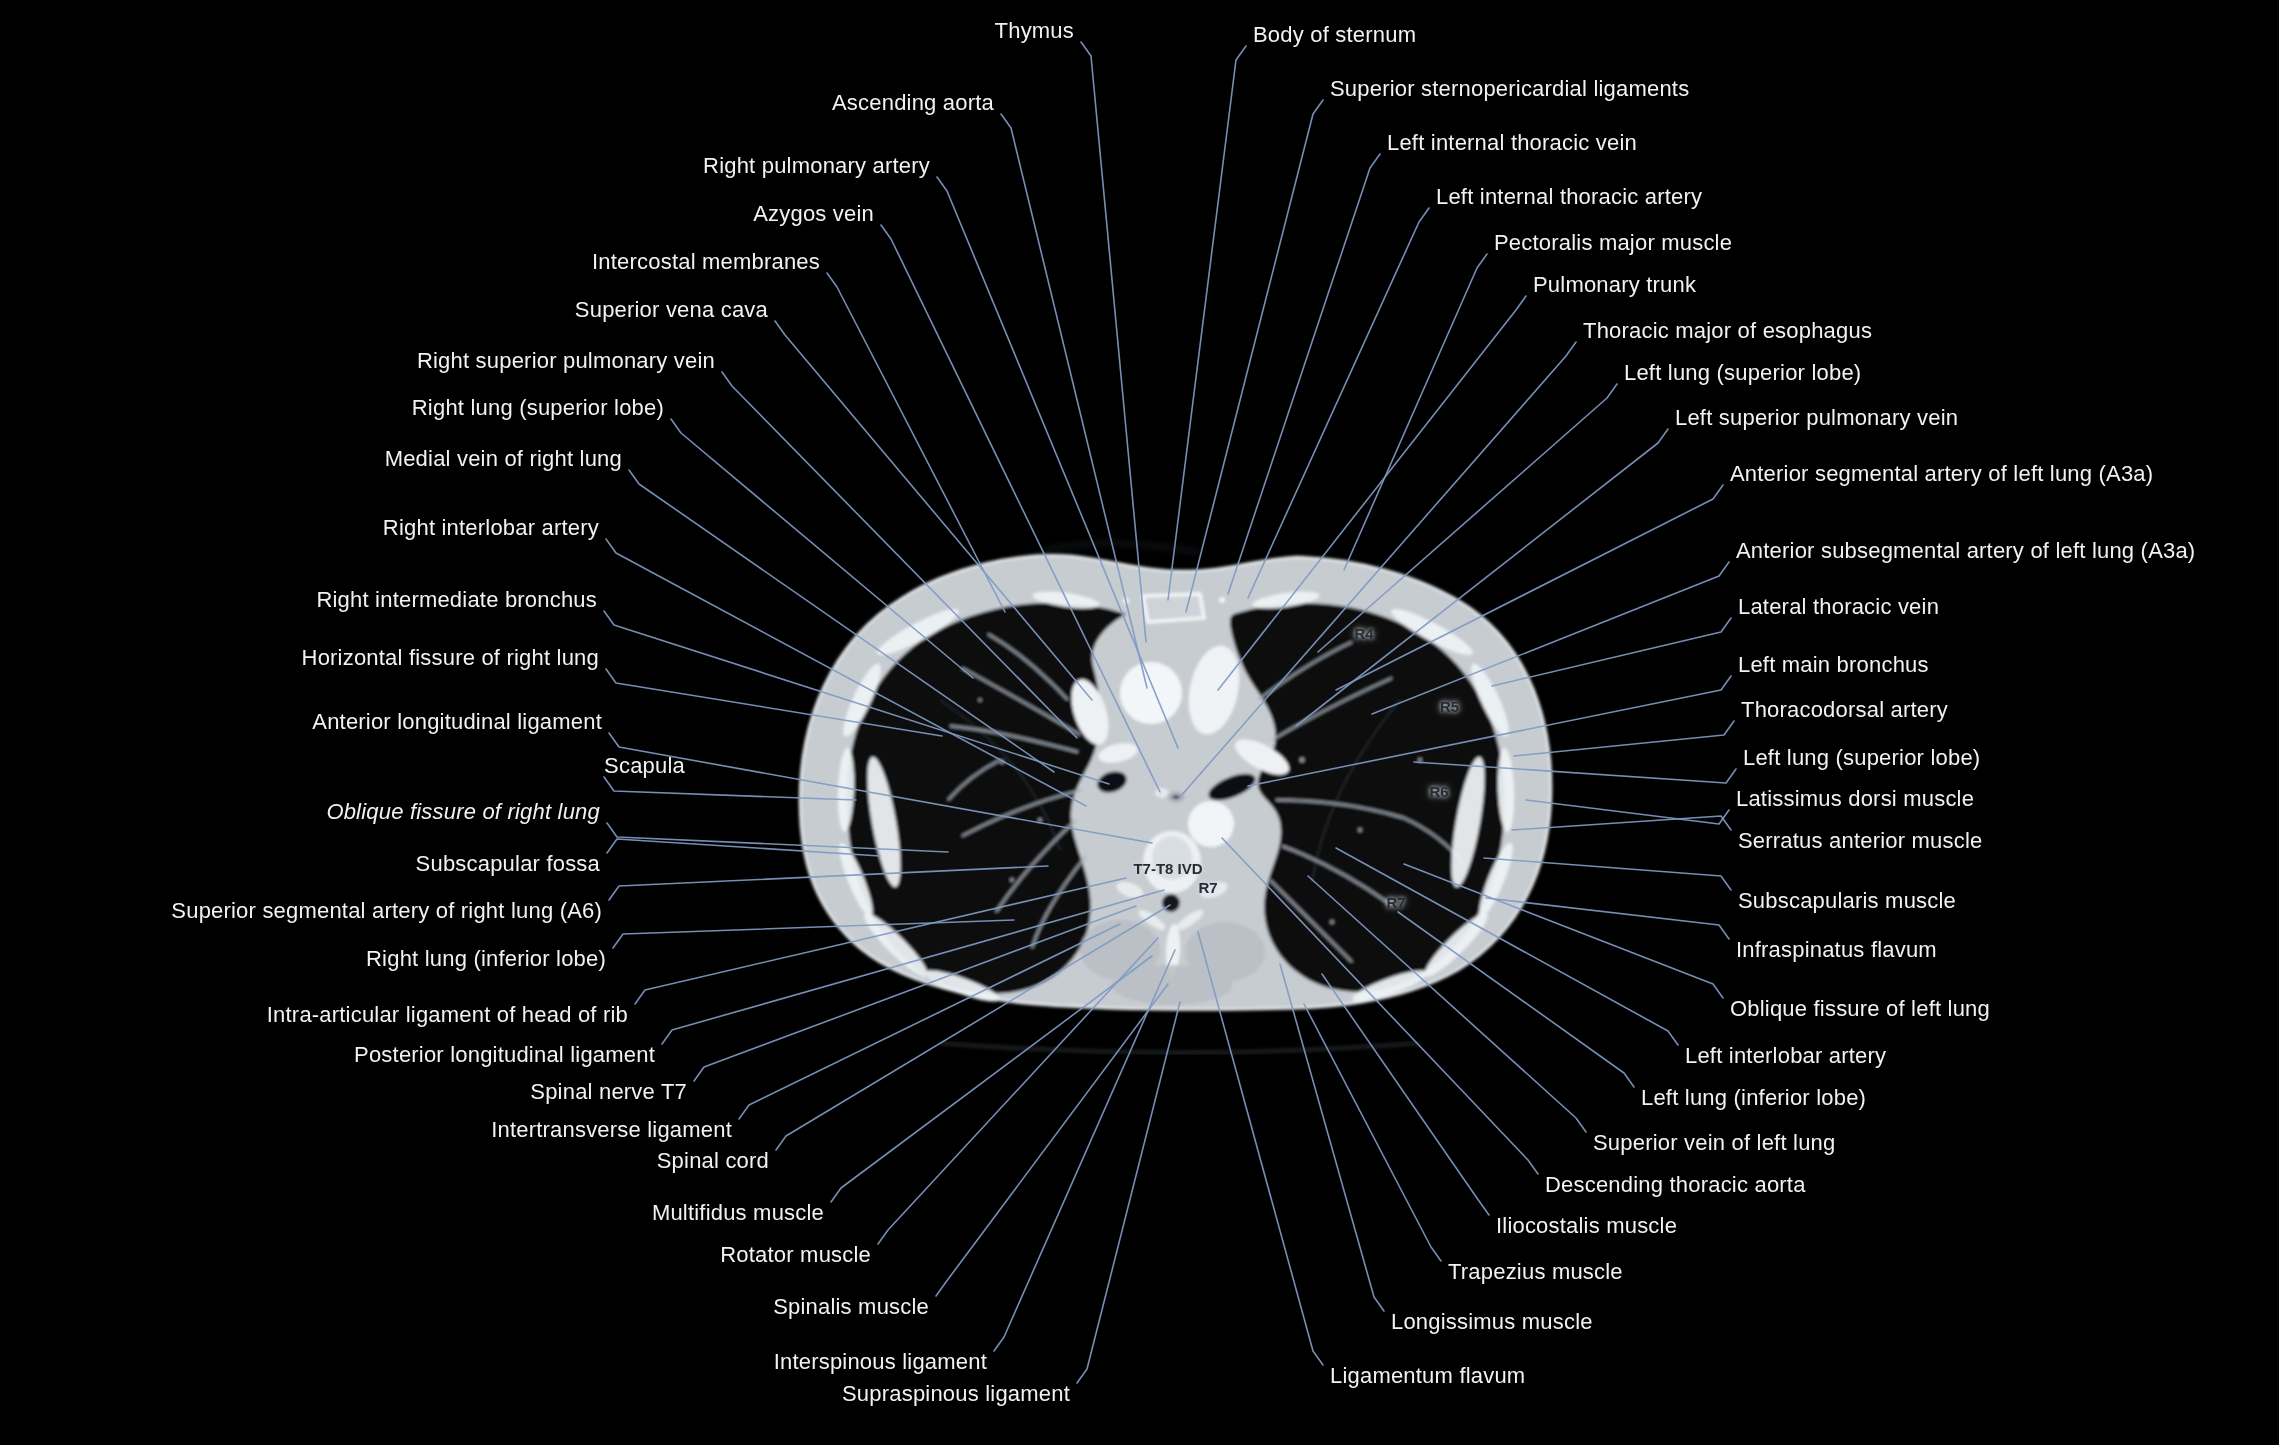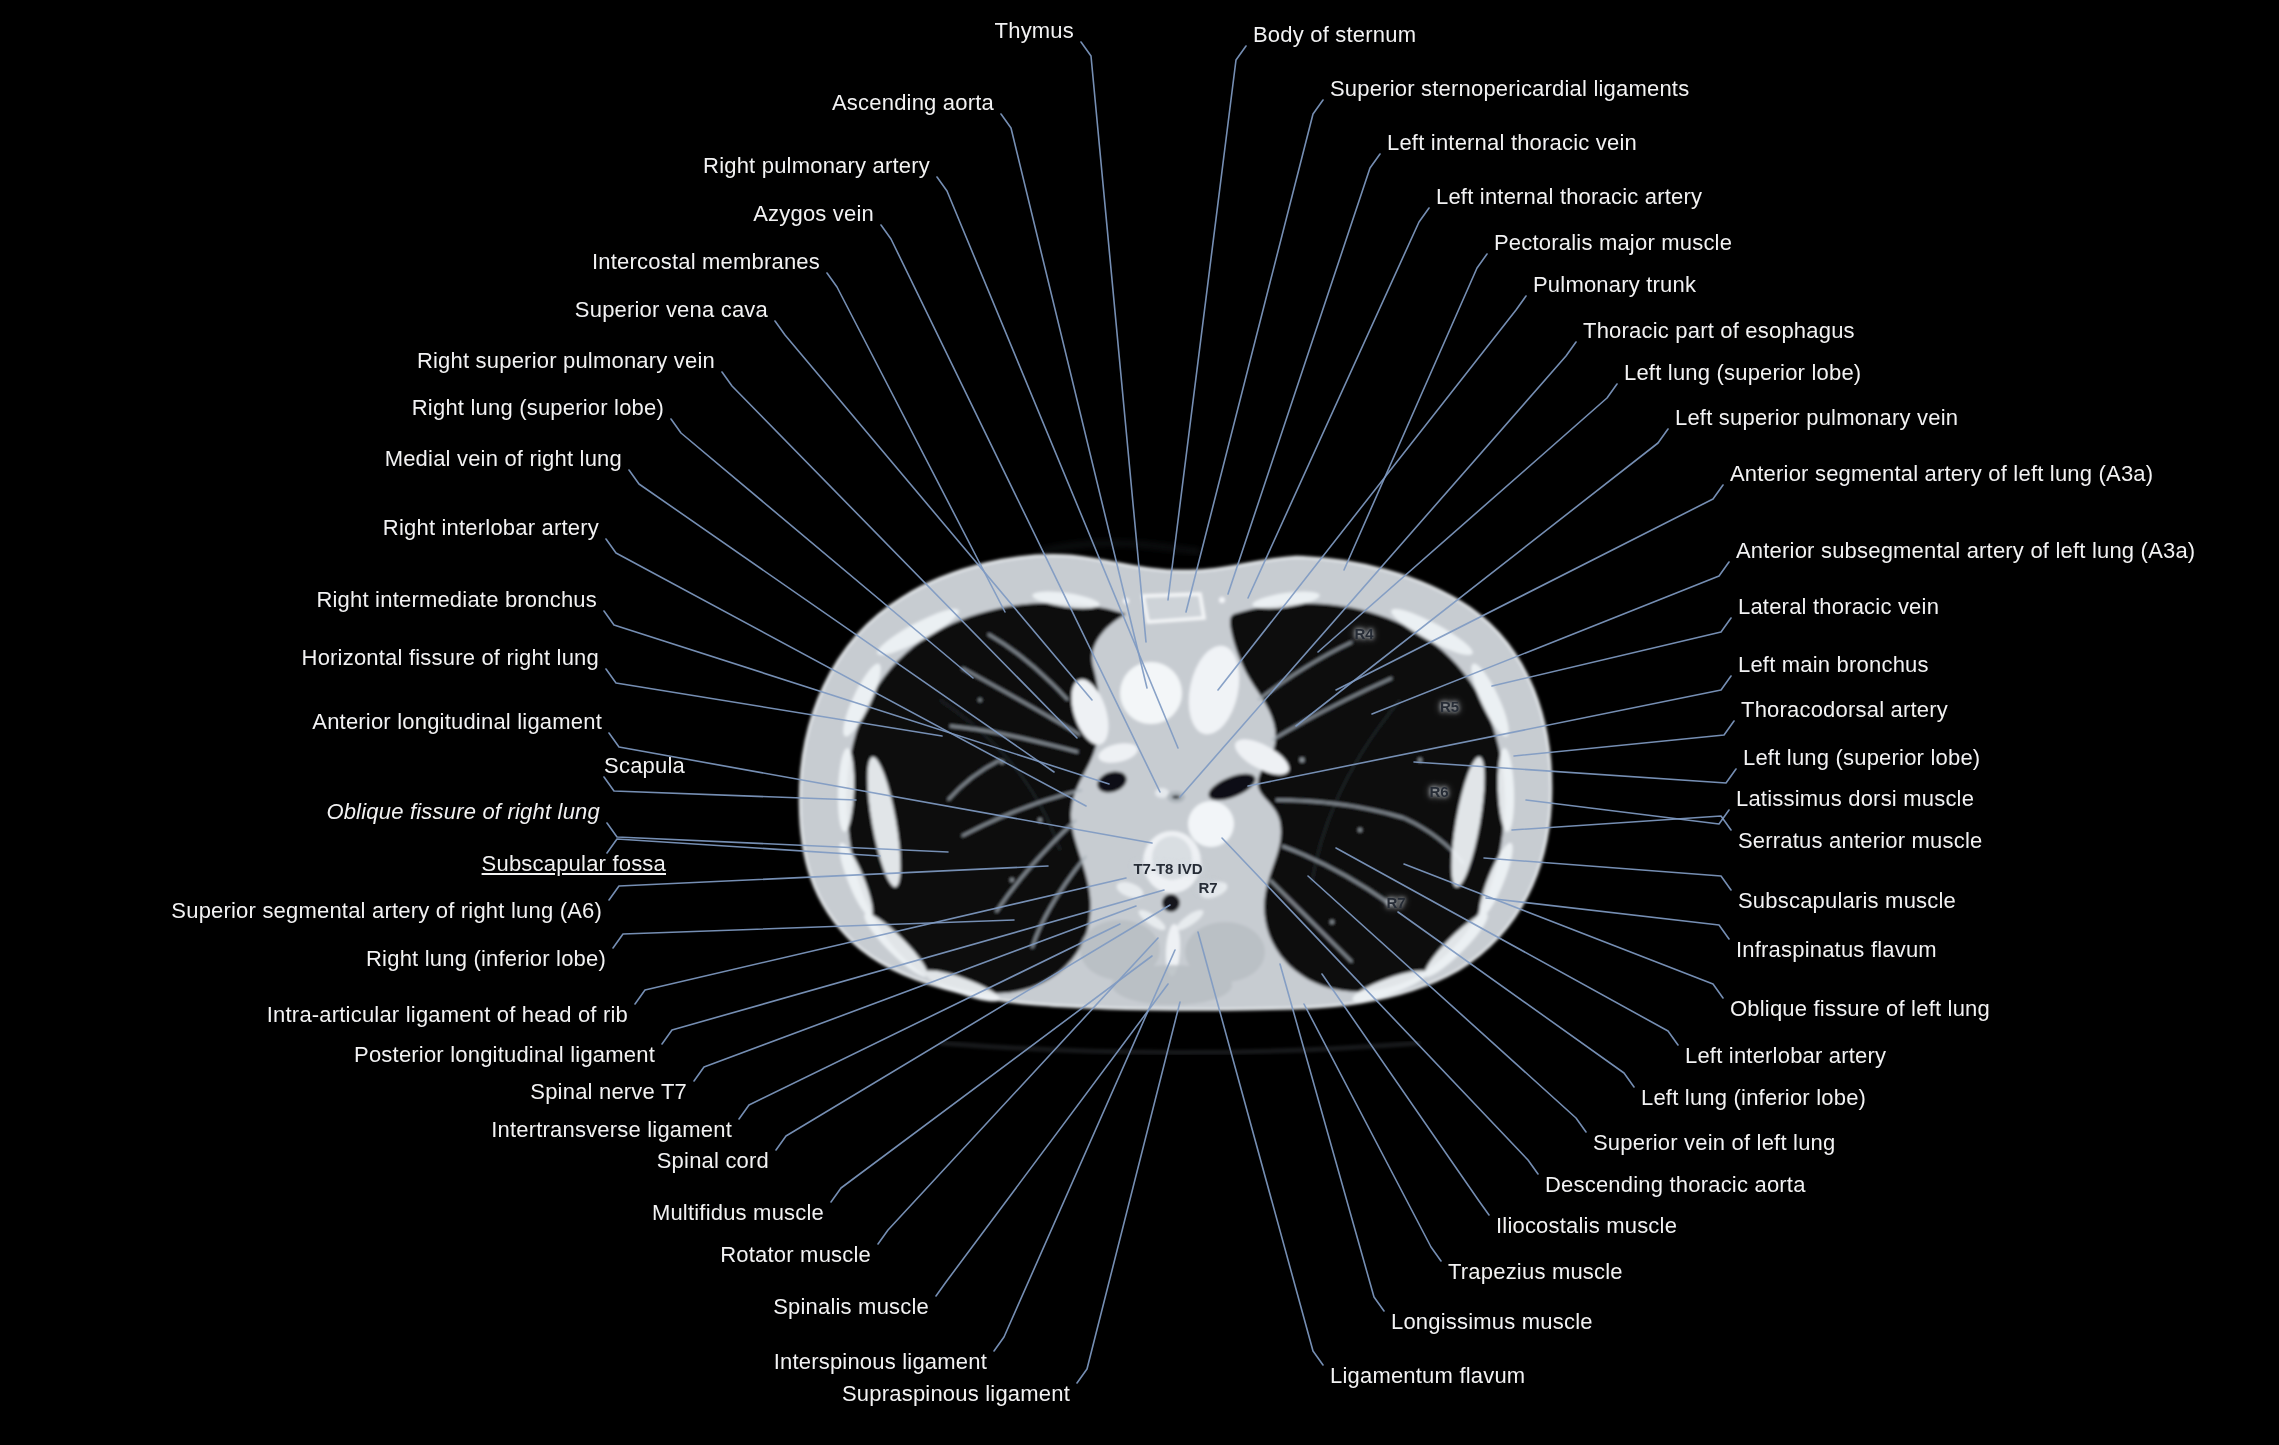--- a/index.html
+++ b/index.html
@@ -231,40 +231,40 @@
       <div class="lbl left" style="top: 297px; right: 1511px;">Superior vena cava</div>
       <div class="lbl left" style="top: 348px; right: 1564px;">Right superior pulmonary vein</div>
       <div class="lbl left" style="top: 395px; right: 1615px;">Right lung (superior lobe)</div>
       <div class="lbl left" style="top: 446px; right: 1657px;">Medial vein of right lung</div>
       <div class="lbl left" style="top: 515px; right: 1680px;">Right interlobar artery</div>
       <div class="lbl left" style="top: 587px; right: 1682px;">Right intermediate bronchus</div>
       <div class="lbl left" style="top: 645px; right: 1680px;">Horizontal fissure of right lung</div>
       <div class="lbl left" style="top: 709px; right: 1677px;">Anterior longitudinal ligament</div>
       <div class="lbl left" style="top: 753px; right: 1594px; margin-left: 36px;">Scapula</div>
       <div class="lbl left" style="top: 799px; right: 1679px; font-style: italic;">Oblique fissure of right lung</div>
-      <div class="lbl left" style="top: 851px; right: 1613px; text-decoration: underline;">Subscapular fossa</div>
+      <div class="lbl left" style="top: 851px; right: 1679px;">Subscapular fossa</div>
       <div class="lbl left" style="top: 898px; right: 1677px;">Superior segmental artery of right lung (A6)</div>
       <div class="lbl left" style="top: 946px; right: 1673px;">Right lung (inferior lobe)</div>
       <div class="lbl left" style="top: 1002px; right: 1651px;">Intra-articular ligament of head of rib</div>
       <div class="lbl left" style="top: 1042px; right: 1624px;">Posterior longitudinal ligament</div>
       <div class="lbl left" style="top: 1079px; right: 1592px;">Spinal nerve T7</div>
       <div class="lbl left" style="top: 1117px; right: 1547px;">Intertransverse ligament</div>
       <div class="lbl left" style="top: 1148px; right: 1510px;">Spinal cord</div>
       <div class="lbl left" style="top: 1200px; right: 1455px;">Multifidus muscle</div>
       <div class="lbl left" style="top: 1242px; right: 1408px;">Rotator muscle</div>
       <div class="lbl left" style="top: 1294px; right: 1350px;">Spinalis muscle</div>
       <div class="lbl left" style="top: 1349px; right: 1292px;">Interspinous ligament</div>
       <div class="lbl left" style="top: 1381px; right: 1209px;">Supraspinous ligament</div>
       <div class="lbl right" style="top: 22px; left: 1253px;">Body of sternum</div>
       <div class="lbl right" style="top: 76px; left: 1330px;">Superior sternopericardial ligaments</div>
       <div class="lbl right" style="top: 130px; left: 1387px;">Left internal thoracic vein</div>
       <div class="lbl right" style="top: 184px; left: 1436px;">Left internal thoracic artery</div>
       <div class="lbl right" style="top: 230px; left: 1494px;">Pectoralis major muscle</div>
       <div class="lbl right" style="top: 272px; left: 1533px;">Pulmonary trunk</div>
-      <div class="lbl right" style="top: 318px; left: 1583px;">Thoracic part of esophagus</div>
+      <div class="lbl right" style="top: 318px; left: 1583px;">Thoracic major of esophagus</div>
       <div class="lbl right" style="top: 360px; left: 1624px;">Left lung (superior lobe)</div>
       <div class="lbl right" style="top: 405px; left: 1675px;">Left superior pulmonary vein</div>
       <div class="lbl right" style="top: 461px; left: 1730px;">Anterior segmental artery of left lung (A3a)</div>
       <div class="lbl right" style="top: 538px; left: 1736px;">Anterior subsegmental artery of left lung (A3a)</div>
       <div class="lbl right" style="top: 594px; left: 1738px;">Lateral thoracic vein</div>
       <div class="lbl right" style="top: 652px; left: 1738px;">Left main bronchus</div>
       <div class="lbl right" style="top: 697px; left: 1741px;">Thoracodorsal artery</div>
       <div class="lbl right" style="top: 745px; left: 1743px;">Left lung (superior lobe)</div>
       <div class="lbl right" style="top: 786px; left: 1736px;">Latissimus dorsi muscle</div>
       <div class="lbl right" style="top: 828px; left: 1738px;">Serratus anterior muscle</div>

